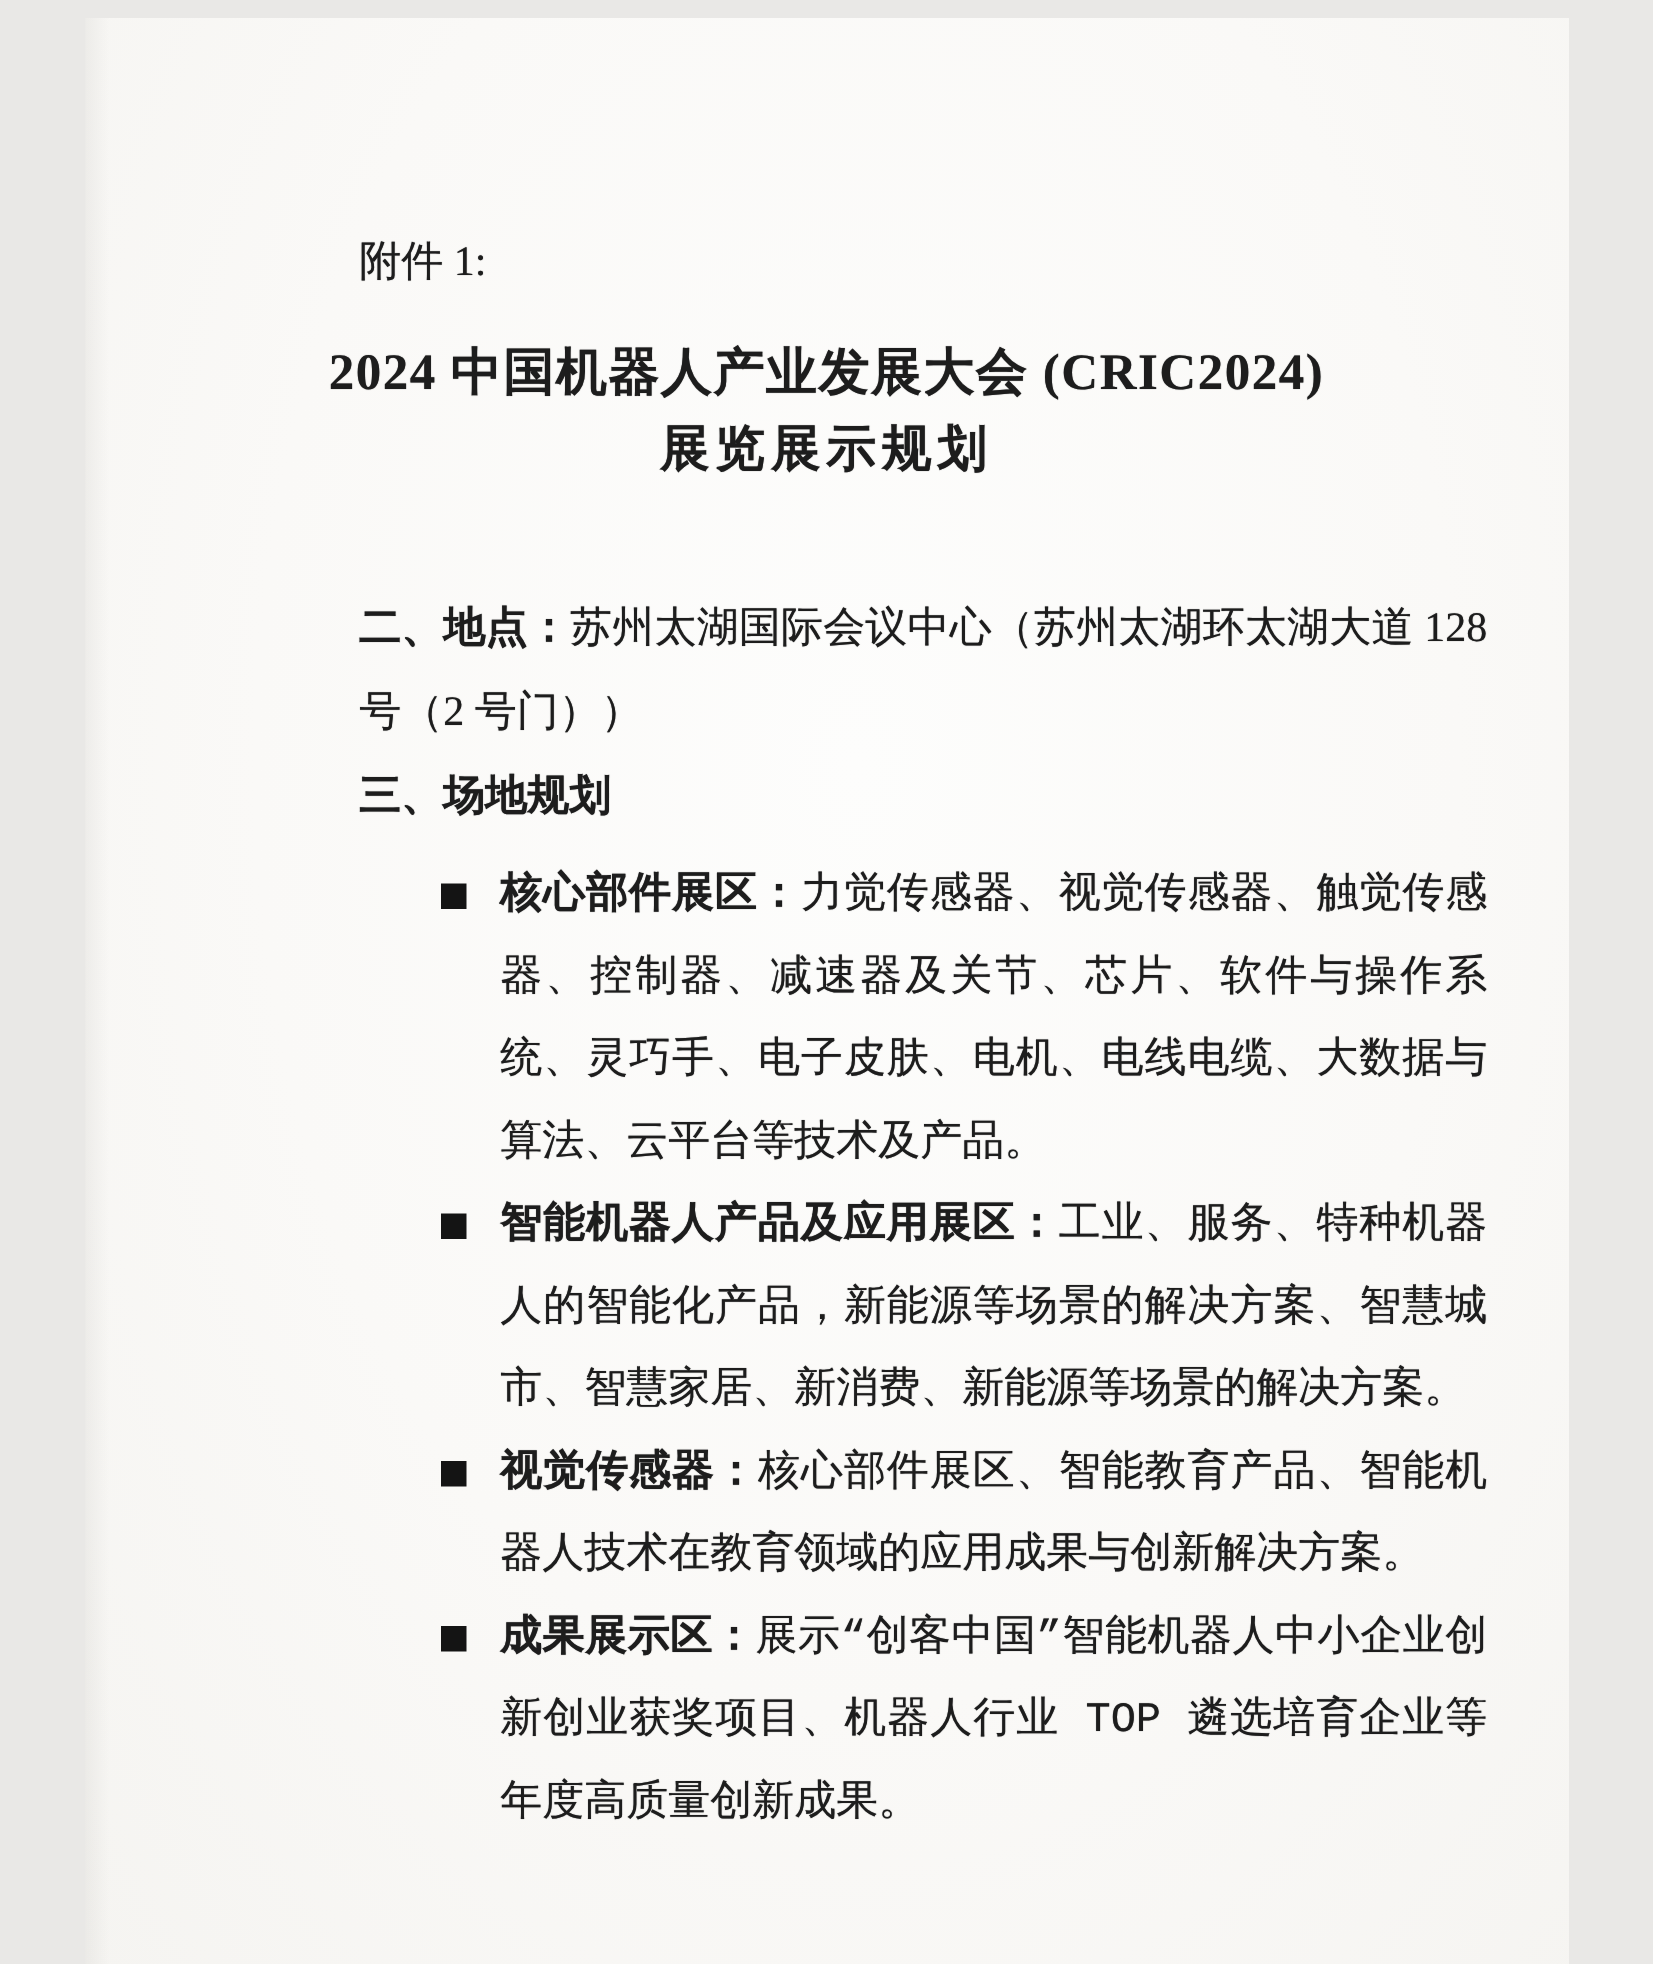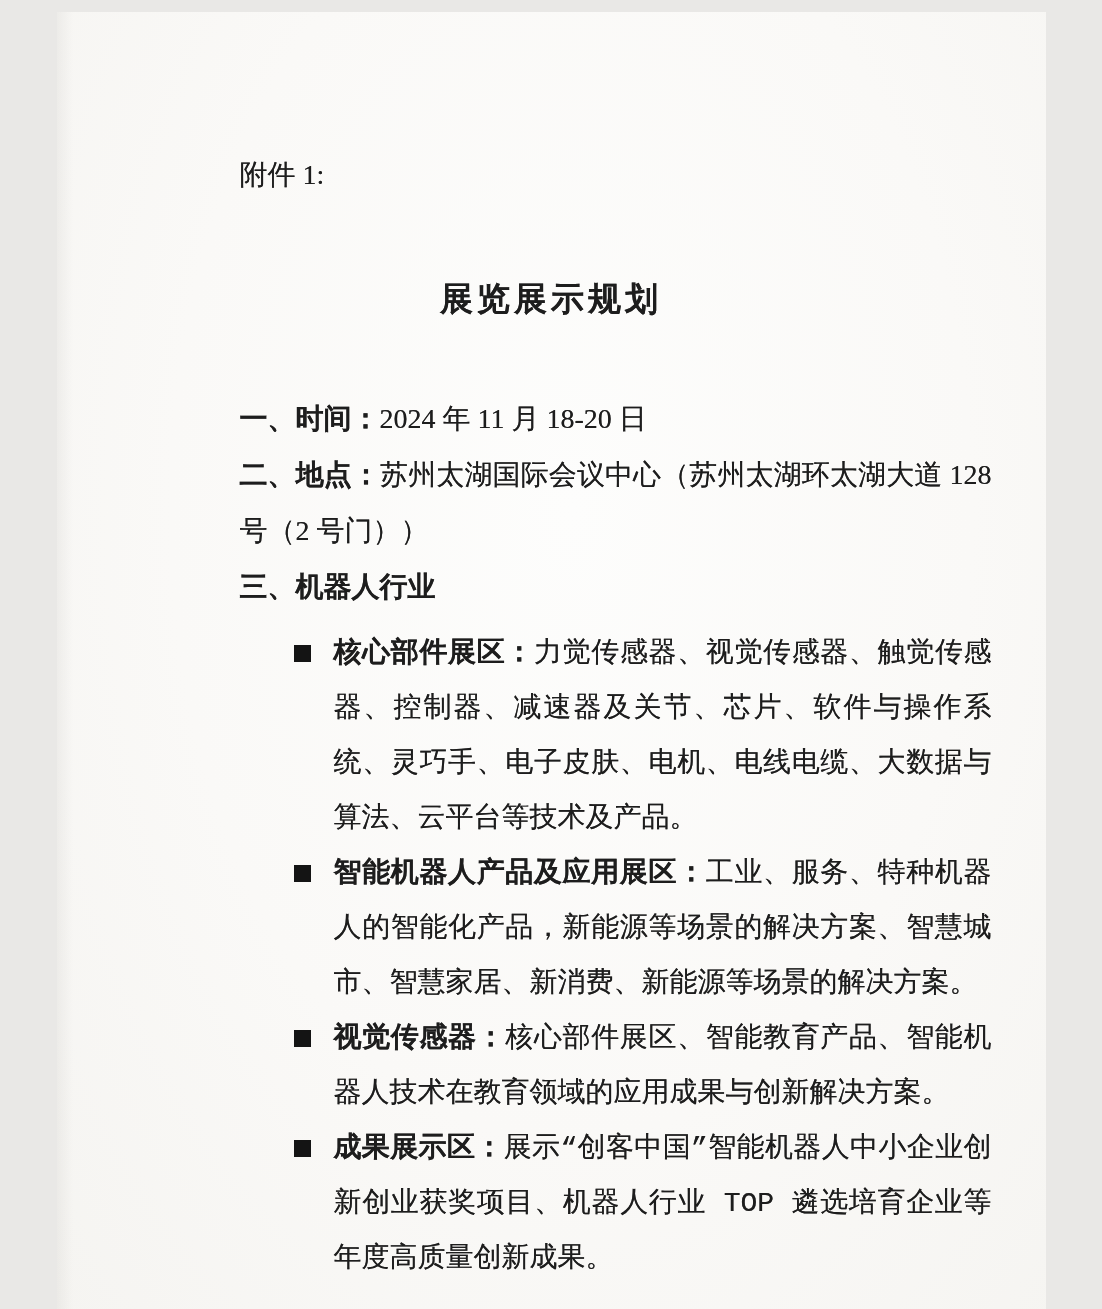--- a/index.html
+++ b/index.html
@@ -93,30 +93,30 @@
     font-family: Liberation Mono, monospace;
   }
 </style>
 </head>
 <body>
 
 <div class="page">
 
   <div class="attachment">附件 1:</div>
 
+  <h1 class="title">2024 中国机器人产业发展大会 (CRIC2024)</h1>
 
   <h2 class="subtitle">展览展示规划</h2>
 
   <div class="docbody">
 
-    <p class="section"><span class="b">一、时间：</span><span>2024 年 11 月 18-20 日</span></p>
 
     <p class="section"><span class="b">二、地点：</span><span>苏州太湖国际会议中心（苏州太湖环太湖大道 128 号（2 号门））</span></p>
 
-    <p class="section"><span class="b">三、机器人行业</span><span></span></p>
+    <p class="section"><span class="b">三、场地规划</span><span></span></p>
 
     <div class="bullets">
 
       <div class="bullet-item">
         <span class="marker">
             <span class="sq"></span>
           </span>
         <span class="btext"><span class="b">核心部件展区：</span><span>力觉传感器、视觉传感器、触觉传感器、控制器、减速器及关节、芯片、软件与操作系统、灵巧手、电子皮肤、电机、电线电缆、大数据与算法、云平台等技术及产品。</span></span>
       </div>
 

